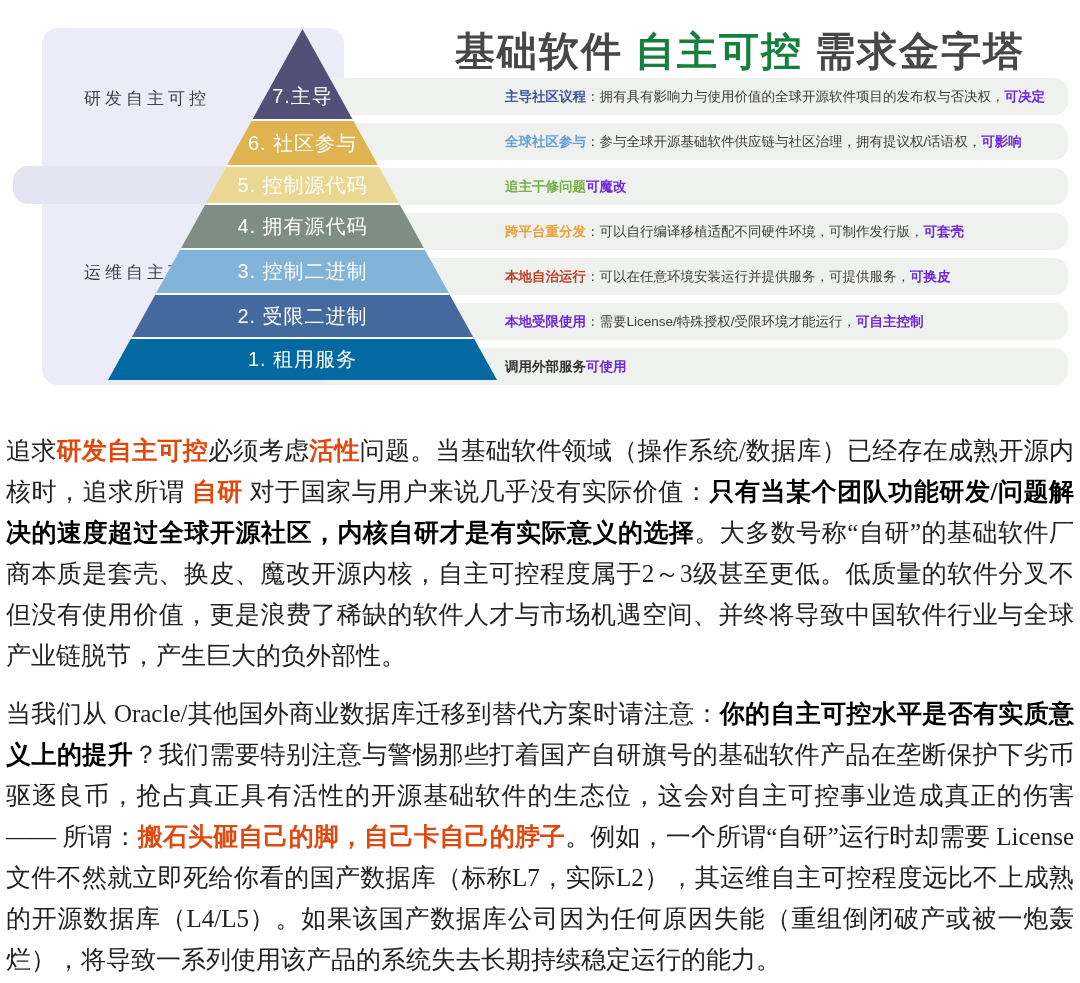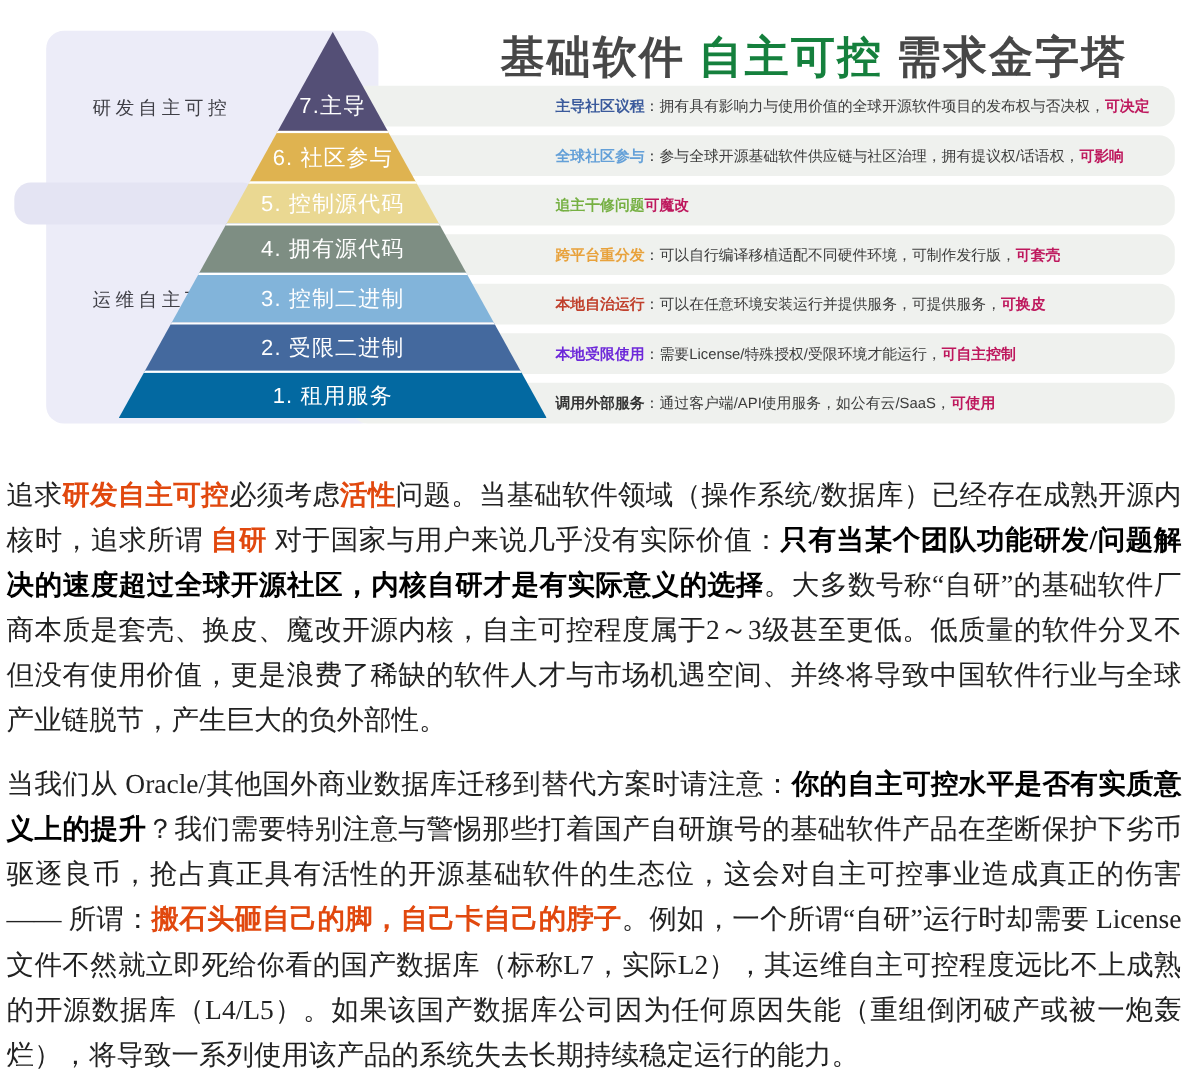--- a/index.html
+++ b/index.html
@@ -10,21 +10,21 @@
   .lavender-panel{position:absolute;left:42px;top:28px;width:302px;height:357px;background:#ececf8;border-radius:16px;z-index:1;}
   .lavender-band{position:absolute;left:13px;top:166px;width:222px;height:38px;background:#e4e4f3;border-radius:15px;z-index:2;}
   .side-label{position:absolute;left:84px;z-index:3;font-size:17px;letter-spacing:4px;color:#3f3f46;white-space:nowrap;}
   .side-label.rd{top:87px;}
   .side-label.ops{top:261px;}
 
   .rows{position:absolute;left:320px;top:78px;width:748px;z-index:1;}
   .row{height:37px;margin-bottom:8px;background:#eff1ee;border-radius:14px;display:flex;align-items:center;padding-left:185px;box-sizing:border-box;white-space:nowrap;font-size:13.5px;}
   .row .lbl{font-weight:bold;}
   .row .desc{color:#3c3c3c;}
-  .row .tail{color:#be185d;font-weight:bold;}
+  .row .tail{color:#6d28d9;font-weight:bold;}
 
   .pyramid{position:absolute;left:108px;top:29px;width:389px;height:351px;z-index:4;
            clip-path:polygon(50% 0%,100% 100%,0% 100%);}
   .stripe{width:100%;box-sizing:border-box;display:flex;align-items:center;justify-content:center;
           color:#ffffff;font-size:20px;letter-spacing:1px;}
   .stripe + .stripe{border-top:2px solid #ffffff;}
   .stripe.apex{align-items:flex-end;padding-bottom:9px;}
 
   .main-title{position:absolute;left:455px;top:24px;z-index:3;font-size:40px;font-weight:bold;letter-spacing:2px;color:#474747;white-space:nowrap;}
   .main-title .accent{margin:0 12px;}
@@ -73,21 +73,20 @@
         <span class="desc">：可以在任意环境安装运行并提供服务，可提供服务，</span>
         <span class="tail">可换皮</span>
     </div>
     <div class="row">
       <span class="lbl" style="color: #6d28d9;">本地受限使用</span>
         <span class="desc">：需要License/特殊授权/受限环境才能运行，</span>
         <span class="tail">可自主控制</span>
     </div>
     <div class="row">
       <span class="lbl" style="color: rgb(51, 51, 51);">调用外部服务</span>
-        <span class="desc">：通过客户端/API使用服务，如公有云/SaaS，</span>
         <span class="tail">可使用</span>
     </div>
   </div>
 
   <div class="pyramid">
     <div class="stripe apex" style="height: 90px; background-color: rgb(84, 79, 118);">
         <span>7.主导</span>
       </div>
     <div class="stripe" style="height: 46px; background-color: rgb(223, 179, 80);">
         <span>6. 社区参与</span>

